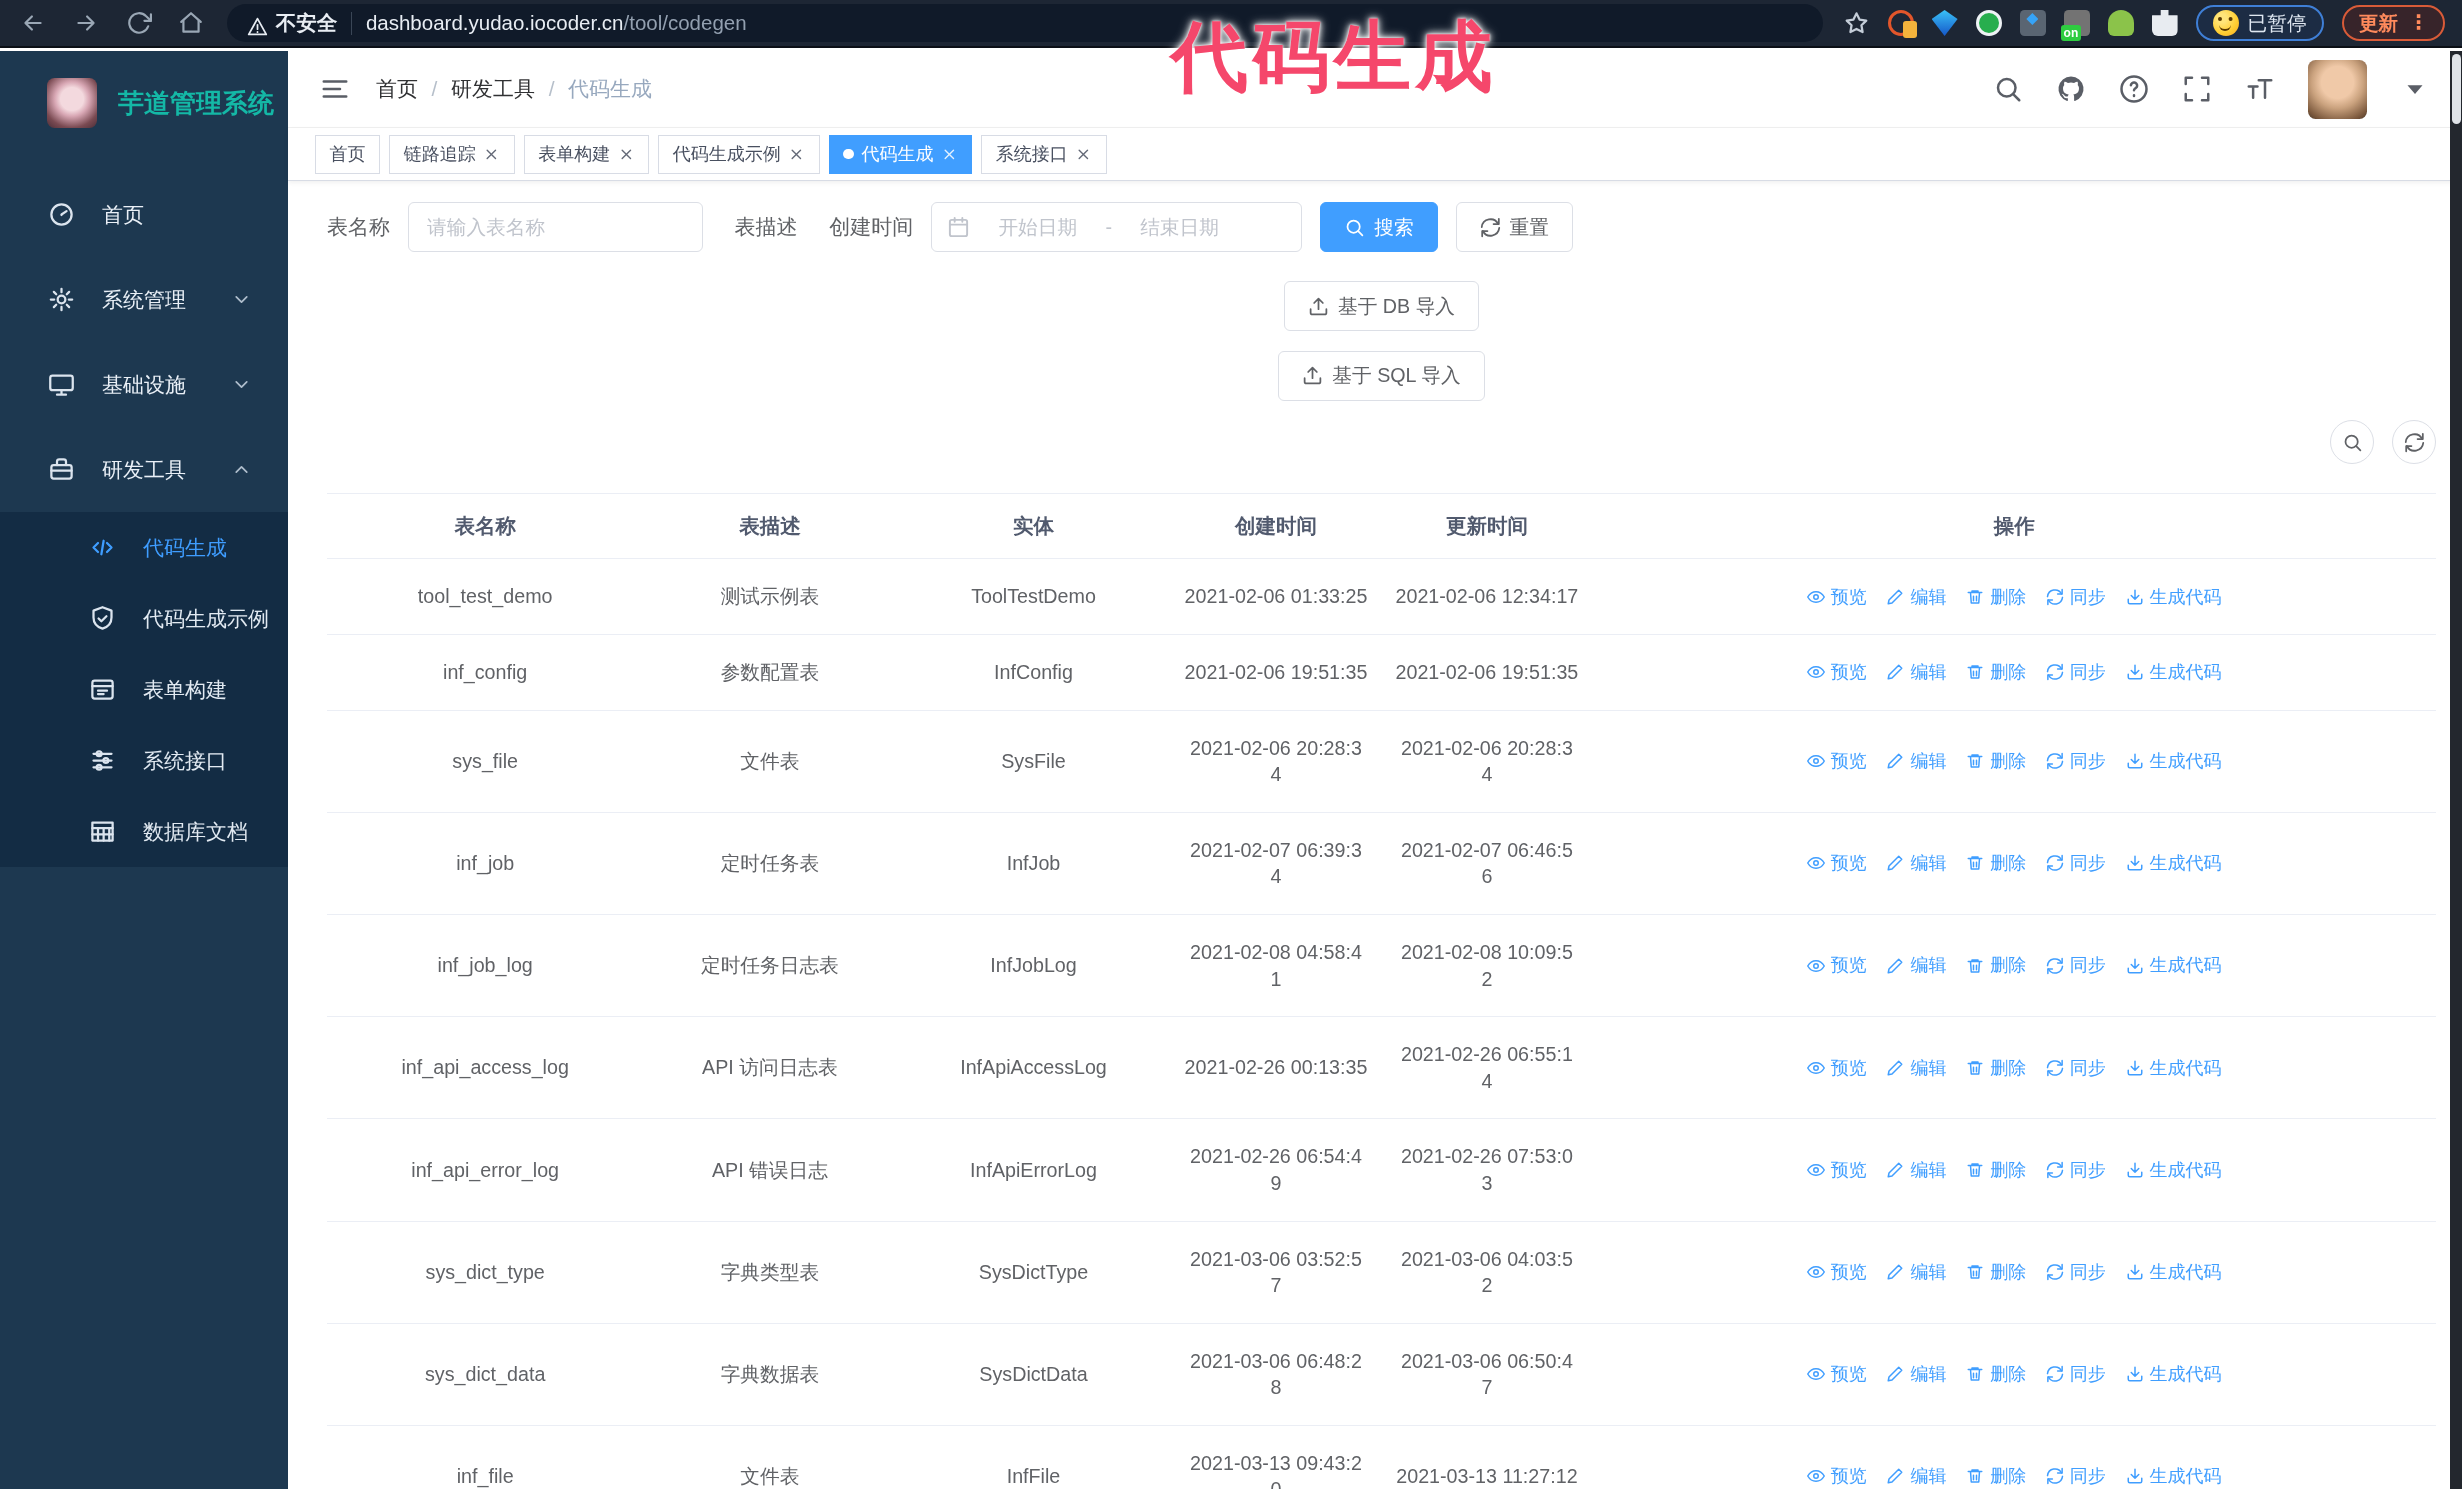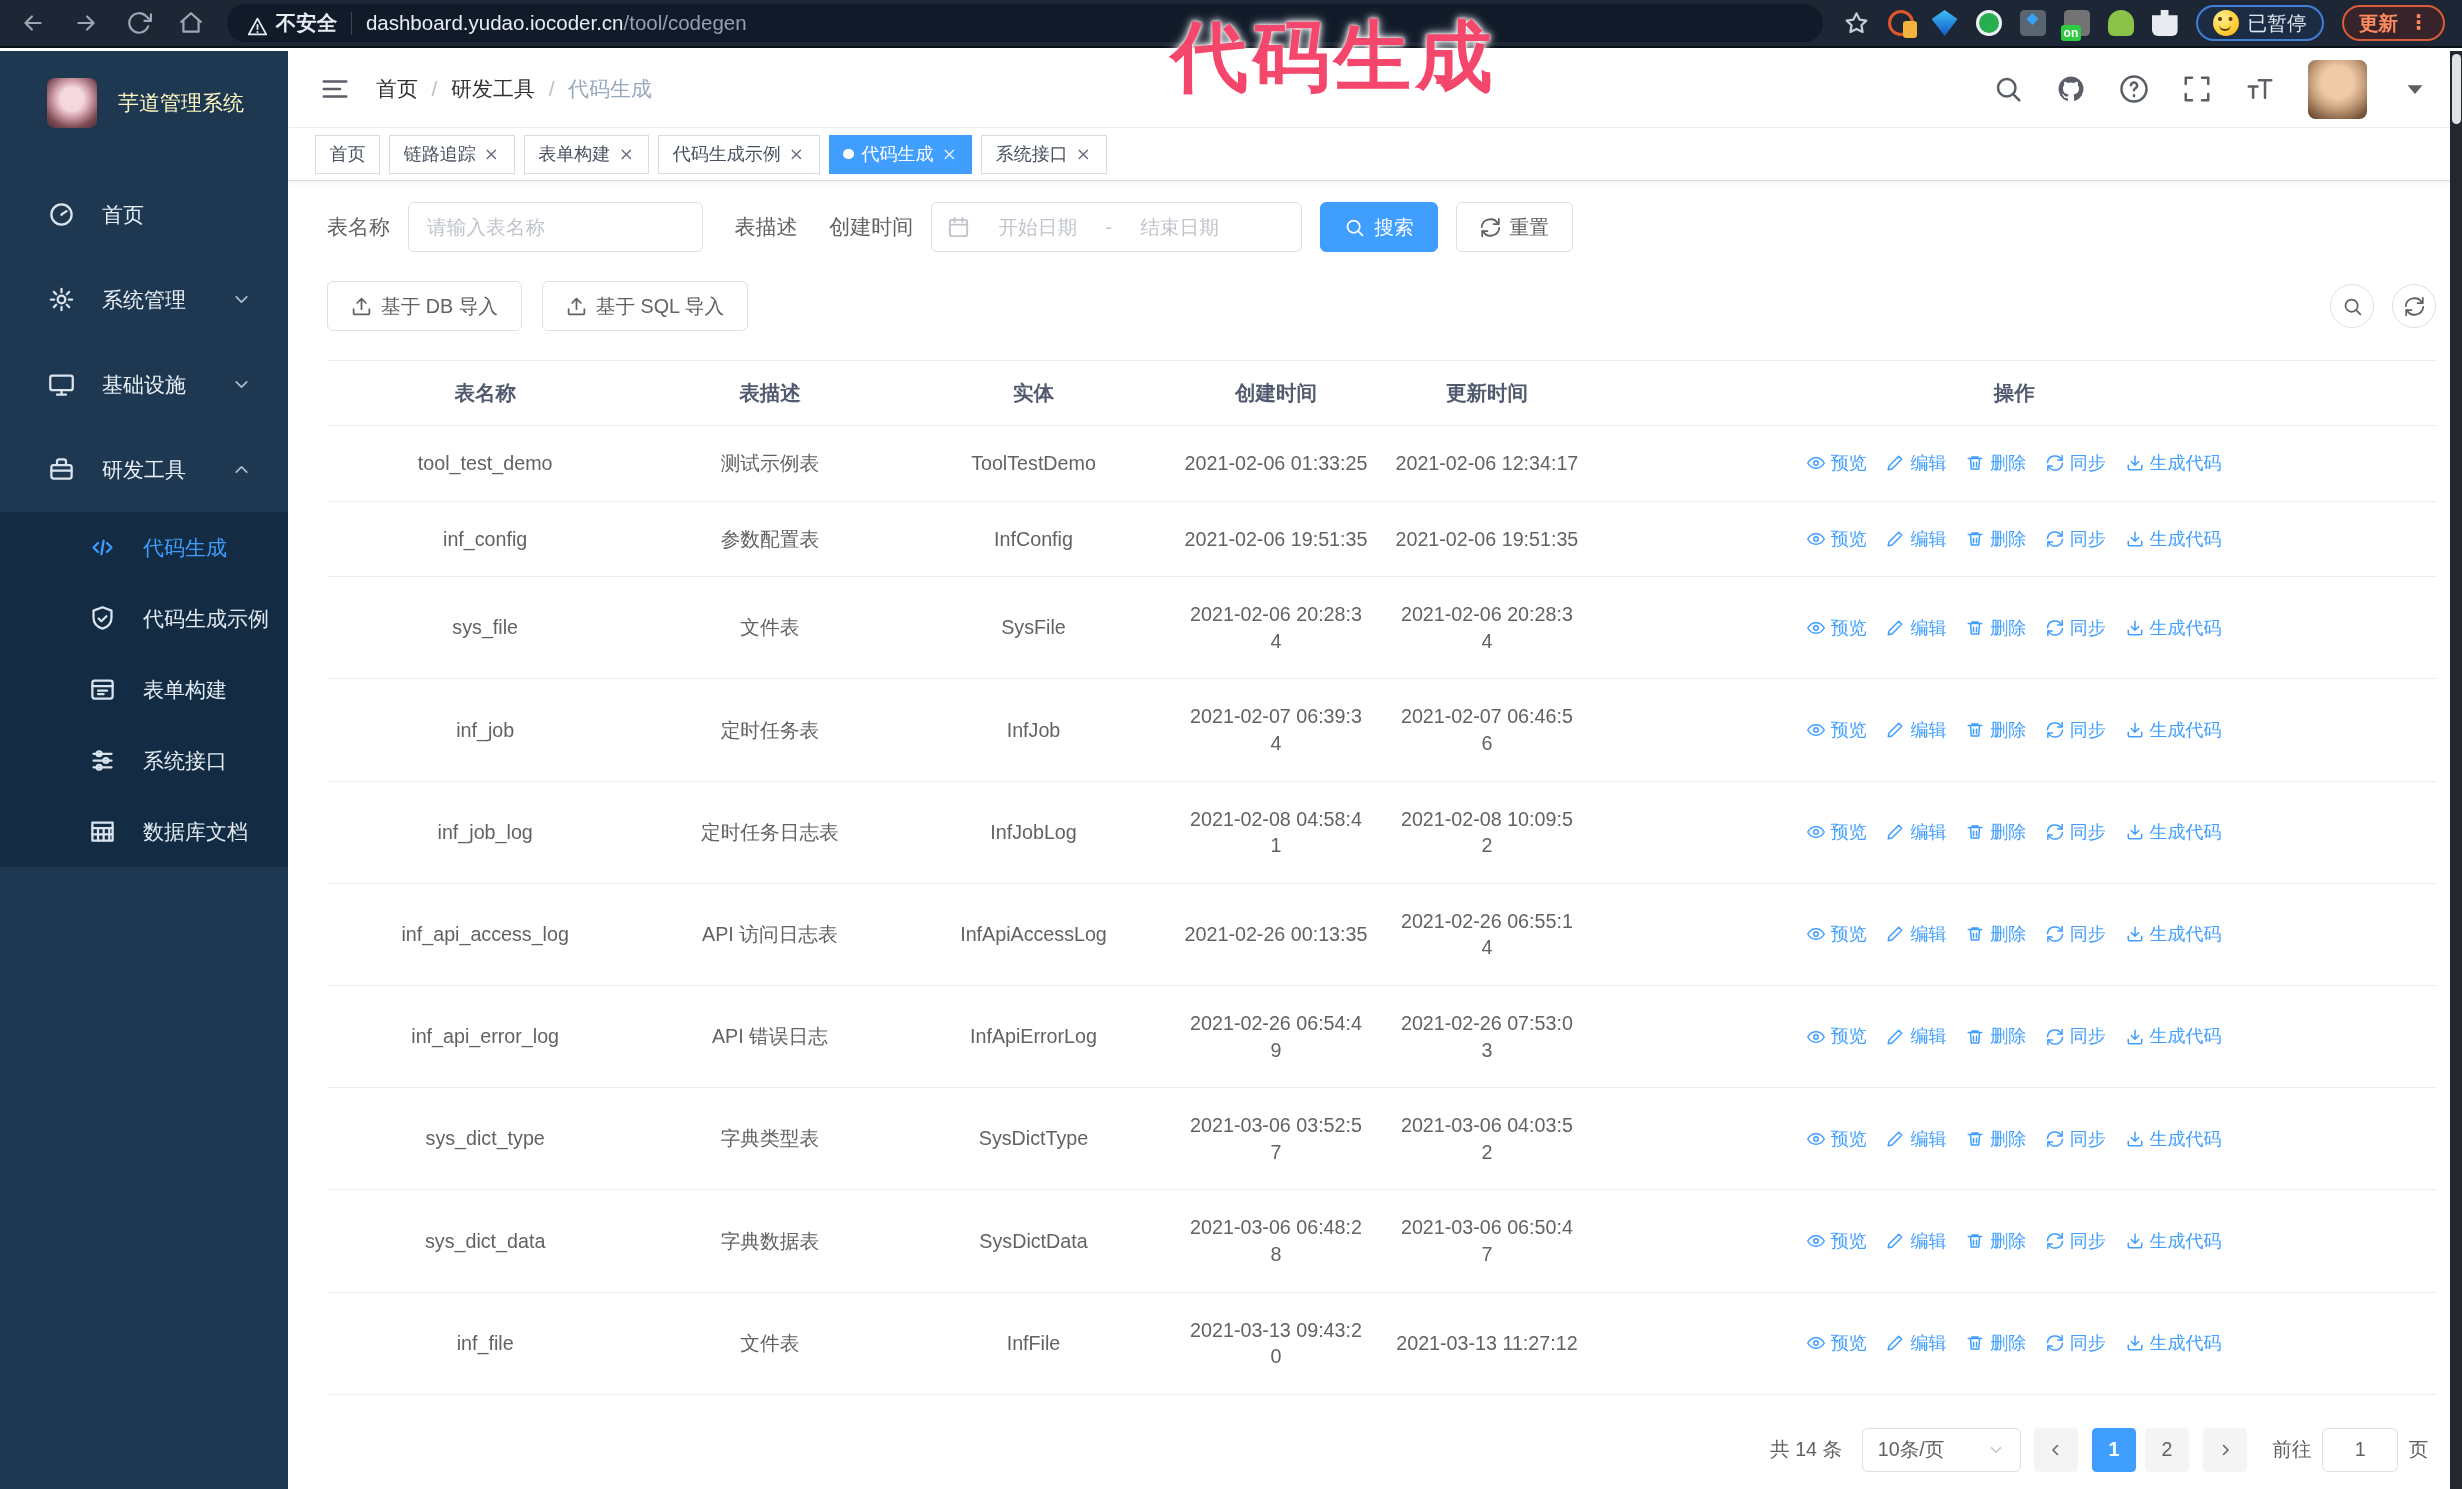--- a/index.html
+++ b/index.html
@@ -29,21 +29,21 @@
 
   
   .app{position:absolute;top:51px;left:0;width:2462px;height:1439px;display:flex;}
   .sidebar{width:288px;background:#1d3850;color:#e6edf4;flex-shrink:0;display:flex;flex-direction:column;}
   .main{flex:1;background:#fff;position:relative;min-width:0;}
 
   
   .logo-row{display:flex;align-items:center;gap:21px;padding:27px 0 23px 47px;}
   .logo-img{width:50px;height:50px;border-radius:7.6px;background:
      radial-gradient(circle at 50% 42%,#f3d9de 0 30%,#d8a7b4 45%,#7a4a52 75%,#4a2e38);}
-  .logo-title{font-size:21px;font-weight:normal;color:#fef9c3;white-space:nowrap;}
+  .logo-title{font-size:26px;font-weight:bold;color:#14b8a6;white-space:nowrap;}
   .menu{margin-top:21px;}
   .menu-item{height:85px;display:flex;align-items:center;padding-left:48px;gap:27px;font-size:21px;color:#eaf0f7;cursor:pointer;position:relative;}
   .menu-item .ic{width:27px;height:27px;color:#dbe4ee;flex-shrink:0;}
   .menu-item .chev{position:absolute;right:36px;width:21px;height:21px;color:#aebdcc;}
   .submenu{background:#132c44;}
   .submenu .menu-item{height:71px;padding-left:89px;font-size:21px;color:#e2eaf2;}
   .submenu .menu-item.active{color:#3f9dff;}
   .submenu .menu-item.active .ic{color:#3f9dff;}
 
   
@@ -76,21 +76,21 @@
   .inp.name{width:295px;}
   .inp.desc{width:295px;}
   .daterange{height:50px;width:371px;border:0.8px solid #dcdfe6;border-radius:6px;display:flex;align-items:center;padding:0 15px;gap:10.6px;}
   .daterange .ic{width:23px;height:23px;color:#c0c4cc;flex-shrink:0;}
   .daterange input{border:none;outline:none;width:114px;font-size:19.7px;color:#606266;text-align:center;font-family:inherit;}
   .daterange input::placeholder{color:#c0c4cc;}
   .daterange .dsep{color:#c0c4cc;font-size:19.7px;}
   .btn{height:50px;display:inline-flex;align-items:center;gap:9px;padding:0 23px;border-radius:6px;font-size:19.7px;cursor:pointer;border:0.8px solid #dcdfe6;background:#fff;color:#606266;white-space:nowrap;}
   .btn .ic{width:21px;height:21px;}
   .btn.primary{background:#409eff;border-color:#409eff;color:#fff;}
-  .toolbar-row{margin-top:29px;display:flex;align-items:center;gap:19.7px;}
+  .toolbar-row{margin-top:29px;display:flex;align-items:center;gap:19.7px;flex-direction:column;}
   .toolbar-right{margin-left:auto;display:flex;gap:18px;}
   .circle-btn{width:44px;height:44px;border-radius:50%;border:0.8px solid #dcdfe6;background:#fff;display:flex;align-items:center;justify-content:center;color:#606266;cursor:pointer;}
   .circle-btn .ic{width:21px;height:21px;}
 
   
   .tbl{margin-top:29px;width:100%;border-collapse:collapse;table-layout:fixed;}
   .tbl th{border-top:0.8px solid #ebeef5;border-bottom:0.8px solid #ebeef5;padding:18px 7.6px;font-size:20.5px;color:#515a6e;font-weight:bold;text-align:center;background:#fff;}
   .tbl td{border-bottom:0.8px solid #ebeef5;padding:24px 7.6px;font-size:19.7px;color:#606266;text-align:center;white-space:pre-line;line-height:1.35;}
   .tbl .c1{width:15%;}.tbl .c2{width:12%;}.tbl .c3{width:13%;}.tbl .c4{width:10%;}.tbl .c5{width:10%;}.tbl .c6{width:40%;}
   .actions{display:flex;justify-content:center;gap:19.7px;white-space:nowrap;}

